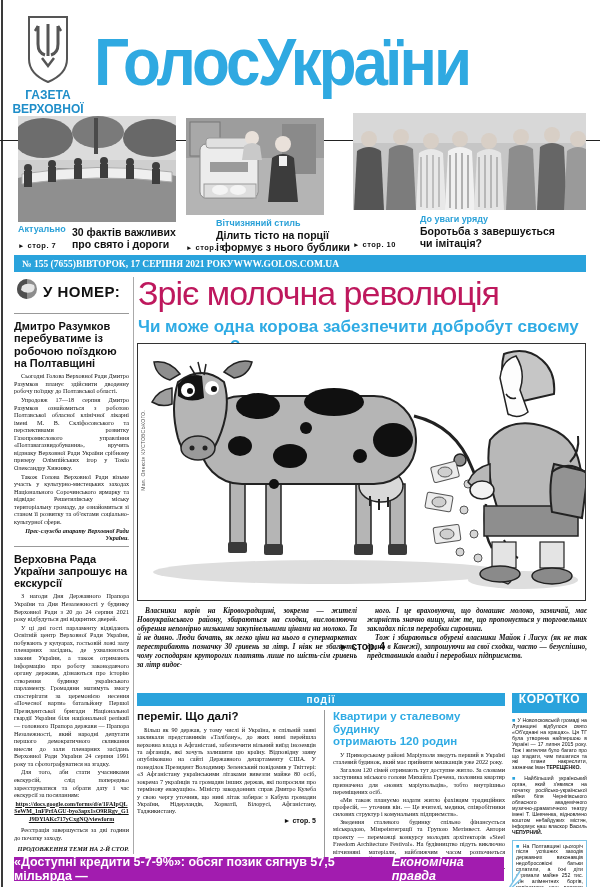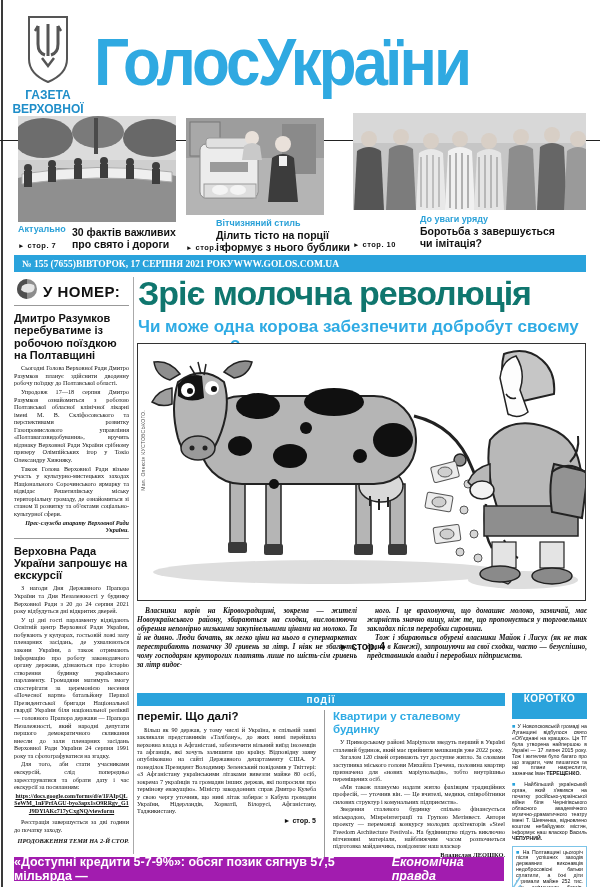--- a/index.html
+++ b/index.html
@@ -30,35 +30,35 @@
   .cap2-tag{left:216px;top:218px;} .cap2-page{left:186px;top:243px;}
   .cap2-ttl{left:216px;top:229px;width:140px;}
   .cap3-tag{left:420px;top:214px;} .cap3-page{left:353px;top:240px;}
   .cap3-ttl{left:420px;top:225px;width:168px;}
   
   .datebar{left:14px;top:255px;width:572px;height:17px;background:#2AA3DC;color:#fff;
            display:flex;align-items:center;box-sizing:border-box;
            padding:0 8px;font-family:"Liberation Serif",serif;font-weight:bold;font-size:9.5px;}
   
   .sidebar{left:14px;top:277px;width:115px;height:578px;overflow:hidden;}
-  .unomer{display:flex;align-items:center;gap:3px;border-bottom:1px solid #999;padding-bottom:0;}
+  .unomer{display:flex;align-items:center;gap:3px;border-bottom:1px solid #999;padding-bottom:8px;}
   .unomer-label{font-size:15px;font-weight:bold;letter-spacing:.5px;}
   .sb-title{font-size:11px;font-weight:bold;line-height:1.12;margin:6px 0 3px;}
   .sb-body p{font-family:"Liberation Serif",serif;font-size:6.2px;line-height:1.22;
              text-align:justify;text-indent:7px;margin:0 0 1px;}
   .sb-sig{font-family:"Liberation Serif",serif;font-size:6.2px;font-weight:bold;font-style:italic;
           text-align:right;margin-top:1px;}
   .sb-hr{border:0;border-top:1px solid #999;margin:5px 0 2px;}
   .sb-link{font-family:"Liberation Serif",serif;font-size:6px;font-weight:bold;
            text-decoration:underline;text-align:center;word-break:break-all;margin:2px 0;line-height:1.3;}
   .sb-cont{font-family:"Liberation Serif",serif;font-size:6.3px;font-weight:bold;font-style:italic;
            text-align:right;margin-top:4px;}
   .vdiv{left:133px;top:277px;width:1px;height:577px;background:#aaa;}
   
-  .headline{left:138px;top:276px;width:450px;font-size:34px;font-weight:bold;color:#0f766e;
+  .headline{left:138px;top:276px;width:450px;font-size:34px;font-weight:normal;color:#be185d;
             letter-spacing:-1px;line-height:1.05;}
   .subhead{left:138px;top:317px;width:450px;font-size:17px;font-weight:bold;color:#2FABE4;}
   .cartoon{left:137px;top:343px;width:449px;height:258px;border:1px solid #333;background:#fff;box-sizing:border-box;}
   .credit{left:140px;top:410px;font-size:5px;color:#555;writing-mode:vertical-rl;
           transform:rotate(180deg);letter-spacing:.3px;}
   .leadtext{left:137px;top:606px;width:450px;display:flex;gap:10px;}
   .leadcol{width:220px;}
   .leadcol p{font-family:"Liberation Serif",serif;font-style:italic;font-weight:bold;
              font-size:7.3px;line-height:1.24;text-align:justify;text-indent:8px;margin:0;}
   .lead-jump{left:137px;top:641px;width:450px;text-align:center;font-size:10px;font-weight:bold;}
@@ -70,21 +70,21 @@
   .ev-col{width:179px;}
   .ev-col+.ev-col{border-left:1px solid #999;padding-left:8px;margin-left:8px;width:172px;}
   .ev-title{font-size:11.5px;font-weight:bold;line-height:1.1;margin-bottom:3px;}
   .ev-title.blue{color:#2FABE4;}
   .ev-col p{font-family:"Liberation Serif",serif;font-size:6.2px;line-height:1.2;
             text-align:justify;text-indent:7px;margin:0;}
   .ev-jump{text-align:right;font-size:7px;font-weight:bold;margin-top:2px;}
   .ev-byline{font-family:"Liberation Serif",serif;font-size:6.4px;font-weight:bold;text-align:right;margin-top:1px;}
   
   .shorts{left:512px;top:693px;width:75px;}
-  .sh-bar{height:26px;line-height:12px;font-size:10px;letter-spacing:.5px;}
+  .sh-bar{height:20px;line-height:12px;font-size:12px;letter-spacing:.5px;}
   .shorts p{font-size:5.2px;line-height:1.14;text-align:justify;margin:4px 0 0;}
   .shorts .blt{color:#2AA3DC;font-size:5.6px;}
   .shorts b{font-weight:bold;}
   .bubble{position:relative;border:1px solid #7cc4e8;padding:2px 3px;margin-top:4px;background:#fff;}
   .bubble-tail{position:absolute;left:-9px;bottom:4px;width:18px;height:26px;}
   
   .banner{left:14px;top:857px;width:490px;height:24px;background:#a21caf;color:#fff;
           display:flex;align-items:center;justify-content:center;font-size:12.5px;font-weight:bold;}
   .banner .src{font-style:italic;margin-left:4px;}
 </style>
@@ -363,20 +363,21 @@
       <div class="ev-col">
         <div class="ev-title">
           <div>переміг. Що далі?</div>
         </div>
         <p>Більш як 90 держав, у тому числі й Україна, в спільній заяві закликали представників «Талібану», до яких нині перейшла верховна влада в Афганістані, забезпечити вільний виїзд іноземців та афганців, які хочуть залишити цю країну. Відповідну заяву опубліковано на сайті Державного департаменту США. У понеділок Президент Володимир Зеленський повідомив у Твіттері: «З Афганістану українськими літаками вивезли майже 80 осіб, зокрема 7 українців та громадян інших держав, які попросили про термінову евакуацію». Міністр закордонних справ Дмитро Кулеба у свою чергу уточнив, що нині літак забирає з Кабула громадян України, Нідерландів, Хорватії, Білорусі, Афганістану, Таджикистану.</p>
         <div class="ev-jump"><span>►</span> <span>стор. 5</span></div>
       </div>
       <div class="ev-col">
         <div class="ev-title blue">
           <div>Квартири у сталевому будинку</div>
+          <div>отримають 120 родин</div>
         </div>
         <p>У Приморському районі Маріуполя зведуть перший в Україні сталевий будинок, який має прийняти мешканців уже 2022 року.</p>
         <p>Загалом 120 сімей отримають тут доступне житло. За словами заступника міського голови Михайла Гречена, половина квартир призначена для «нових маріупольців», тобто внутрішньо переміщених осіб.</p>
         <p>«Ми також плануємо надати житло фахівцям традиційних професій, — уточнив він. — Це вчителі, медики, співробітники силових структур і комунальних підприємств».</p>
         <p>Зведення сталевого будинку спільно фінансується міськрадою, Мінреінтеграції та Групою Метінвест. Автори проекту — переможці конкурсу молодих архітекторів «Steel Freedom Architecture Festival». На будівництво підуть виключно вітчизняні матеріали, найближчим часом розпочнеться підготовка майданчика, повідомляє наш власкор</p>
         <div class="ev-byline">Владислав ЛЕОШКО.</div>
       </div>
     </div>
   </div>
 

